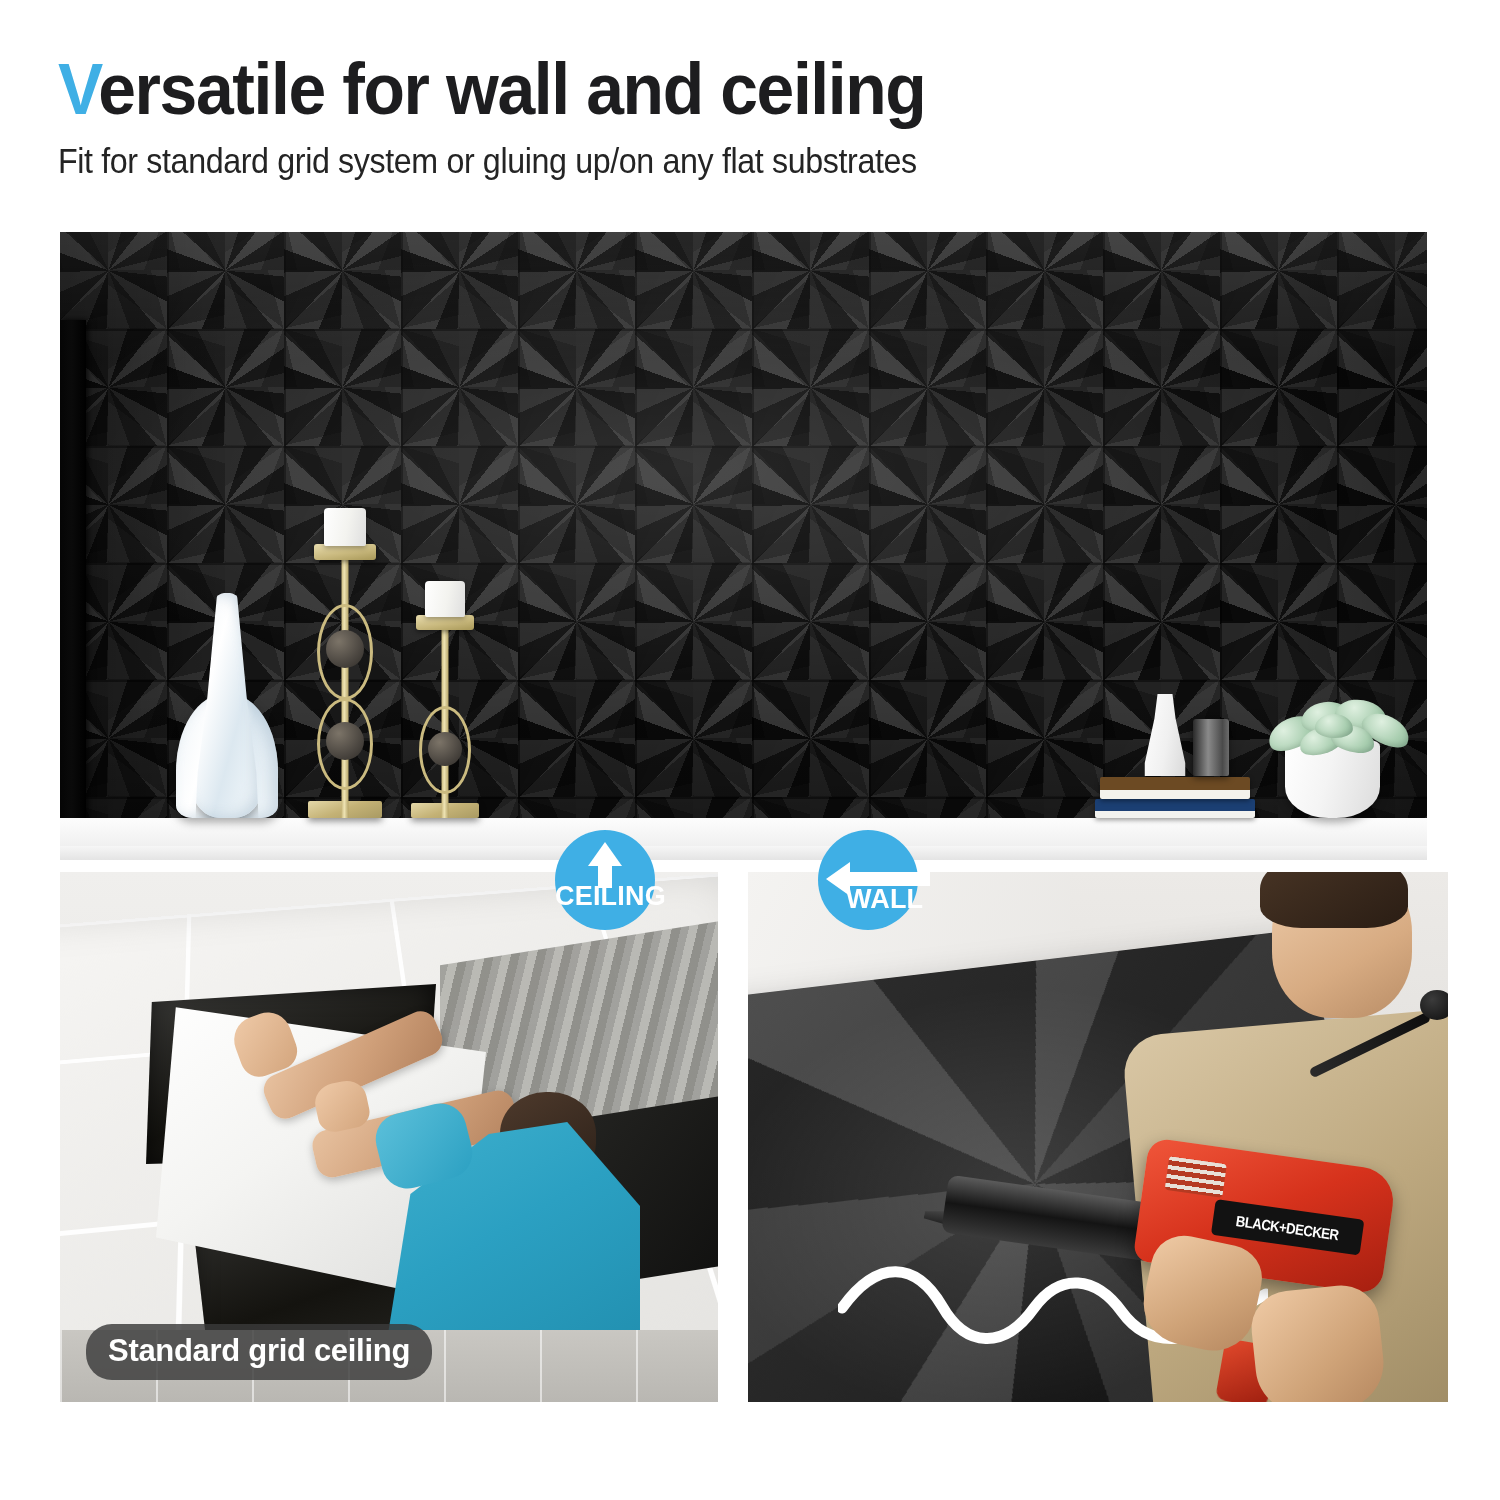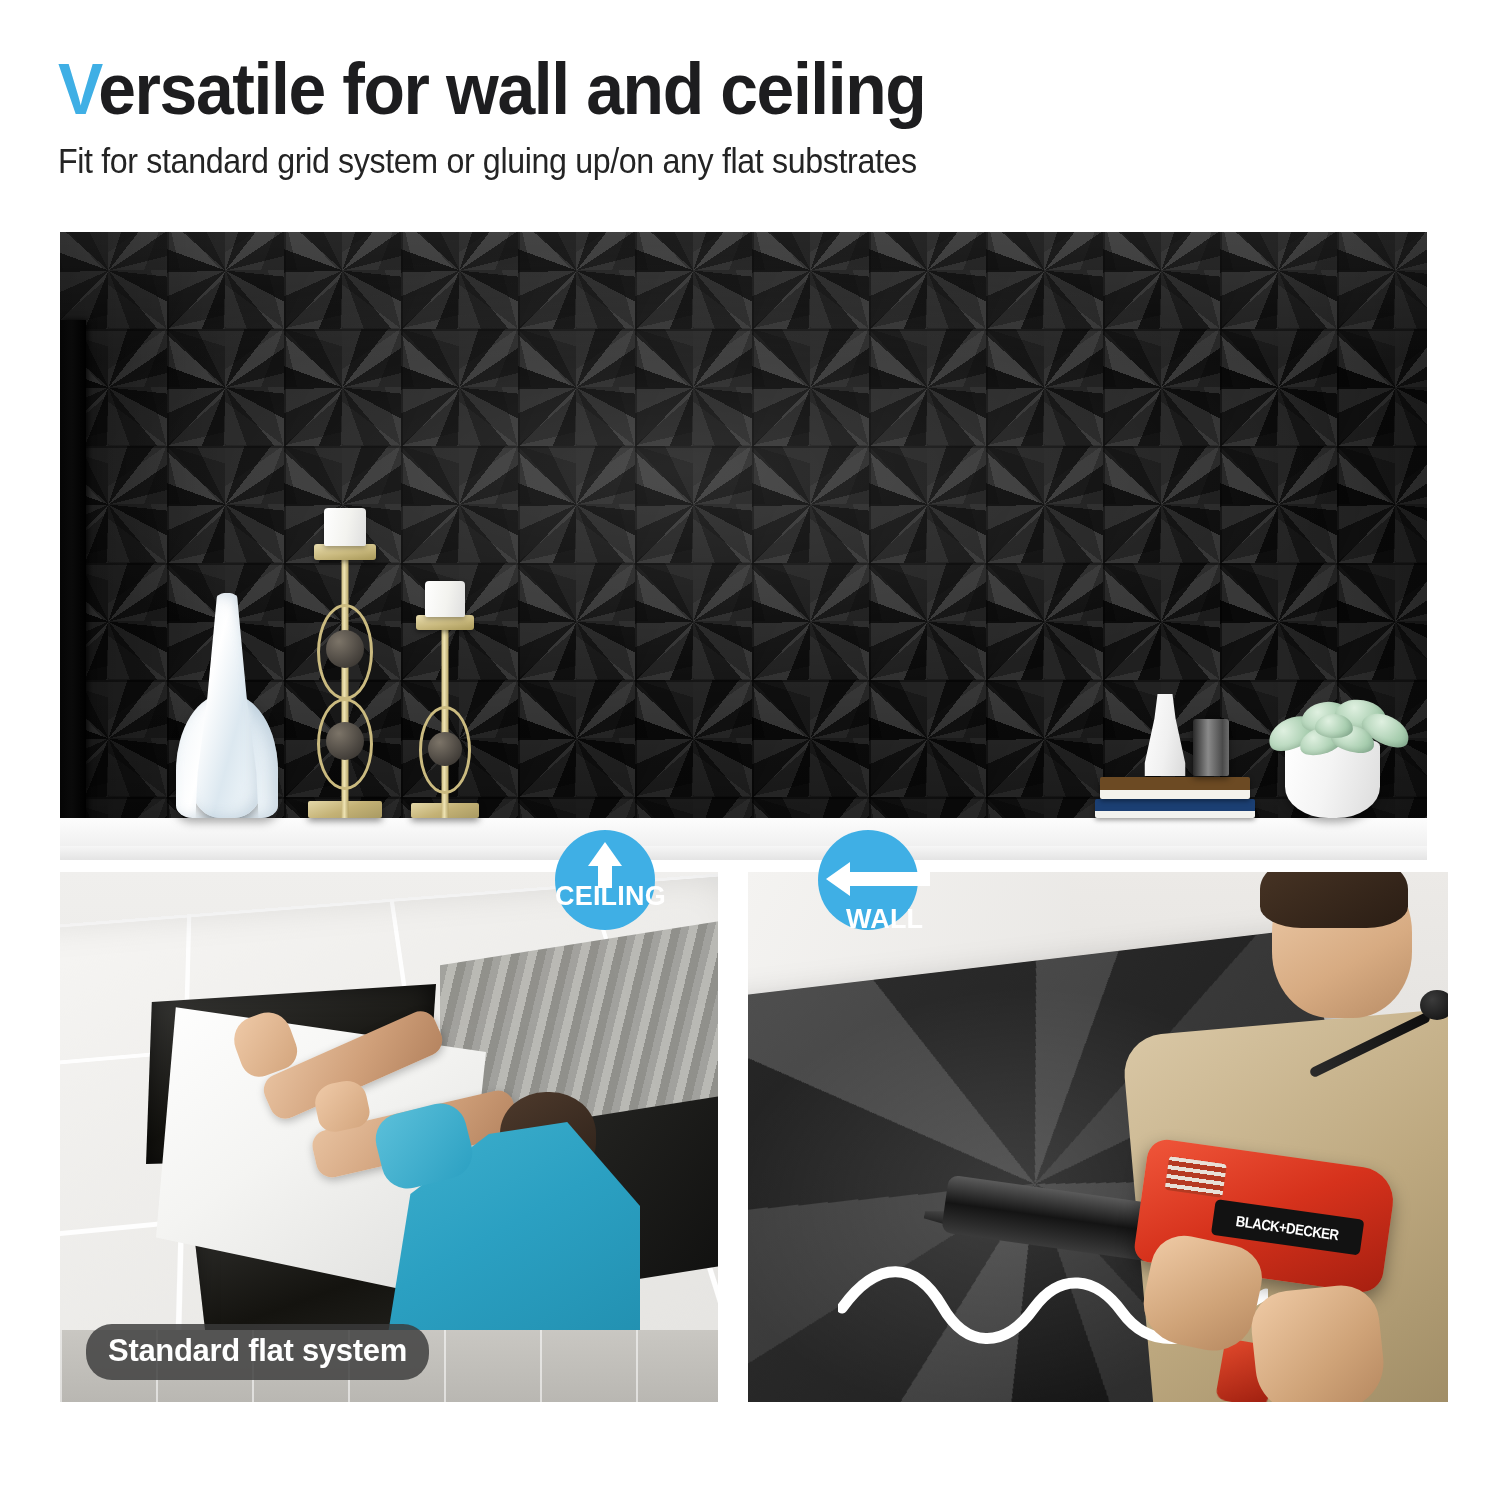--- a/index.html
+++ b/index.html
@@ -223,21 +223,21 @@
   #arrow-up{
     position:absolute; left:33px; top:12px; width:34px; height:46px;
   }
   #arrow-up .shaft{ position:absolute; left:10px; top:18px; width:14px; height:28px; background:#fff; }
   #arrow-up .head{
     position:absolute; left:0; top:0; width:0; height:0;
     border-left:17px solid transparent; border-right:17px solid transparent;
     border-bottom:24px solid #fff;
   }
   #badge-wall{ left:818px; top:830px; width:100px; height:100px; }
-  #badge-wall .badge-label{ top:54px; left:28px; right:auto; text-align:center;margin-top:20px; }
+  #badge-wall .badge-label{ top:54px; left:28px; right:auto; text-align:center; }
   #arrow-left{
     position:absolute; left:8px; top:32px; width:104px; height:34px;
   }
   #arrow-left .shaft{ position:absolute; left:20px; top:10px; width:84px; height:14px; background:#fff; }
   #arrow-left .head{
     position:absolute; left:0; top:0; width:0; height:0;
     border-top:17px solid transparent; border-bottom:17px solid transparent;
     border-right:24px solid #fff;
   }
 
@@ -546,21 +546,21 @@
   <div class="ceil-hole" id="hole-b"></div>
   <div id="tile-held"></div>
   <div class="arm" id="arm-1"></div>
   <div class="hand" id="hand-1"></div>
   <div class="arm" id="arm-2"></div>
   <div class="hand" id="hand-2"></div>
   <div id="worker-head"></div>
   <div id="worker-body"></div>
   <div id="sleeve"></div>
   <div id="floor-strip"></div>
-  <div class="caption">Standard flat system</div>
+  <div class="caption">Standard grid ceiling</div>
 </div>
 
 <div class="panel" id="panel-right">
   <div id="glue-bg"></div>
   <div id="glue-wall-l"></div>
   <div id="glue-floor"></div>
 
   <div id="glue-panel">
     <div id="glue-panel-shade"></div>
   </div>

